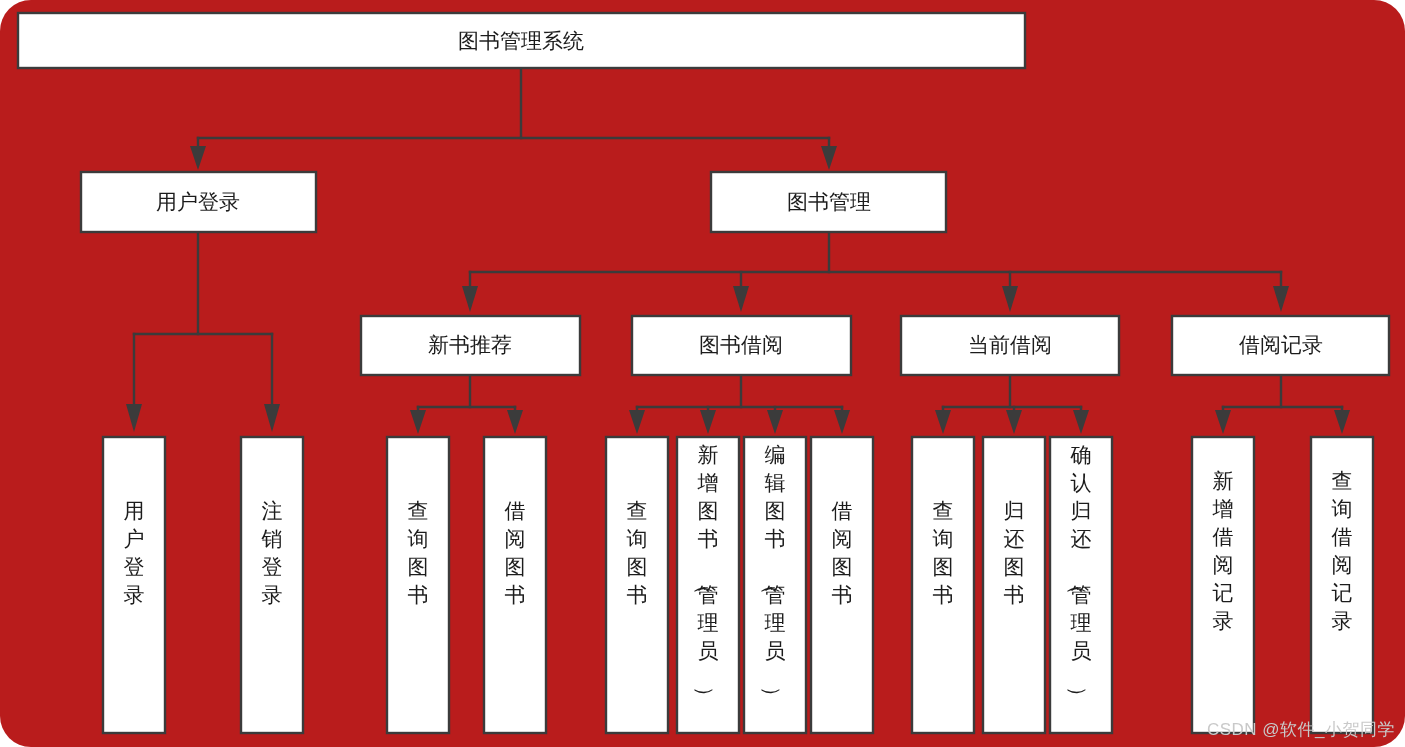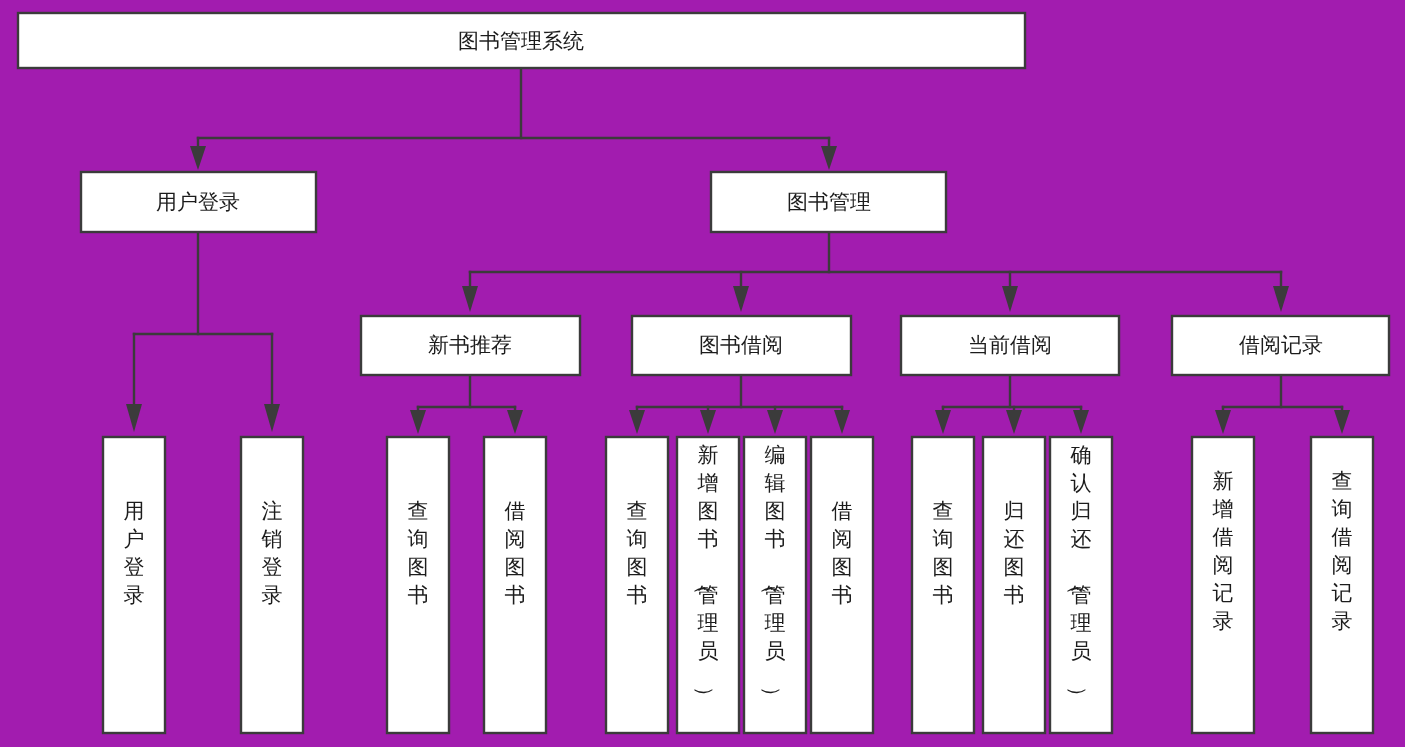--- a/index.html
+++ b/index.html
@@ -10,21 +10,22 @@
   body {
     width: 1405px;
     height: 747px;
     font-family: "Liberation Sans", "DejaVu Sans", sans-serif;
     overflow: hidden;
   }
   #diagram-root {
     position: relative;
     width: 1405px;
     height: 747px;
-    background: #a21caf;
+    background: #b91c1c;
+    border-radius: 31px;
   }
   svg.diagram {
     position: absolute;
     top: 0;
     left: 0;
     width: 1405px;
     height: 747px;
     display: block;
   }
   .node-box {
@@ -247,14 +248,15 @@
       <text class="leaf-label" x="1223" y="488"><tspan x="1223" dy="0">新</tspan><tspan x="1223" dy="28">增</tspan><tspan x="1223" dy="28">借</tspan><tspan x="1223" dy="28">阅</tspan><tspan x="1223" dy="28">记</tspan><tspan x="1223" dy="28">录</tspan></text>
     </g>
 
     <g>
       <rect class="node-box" x="1311" y="437" width="62" height="296"></rect>
       <text class="leaf-label" x="1342" y="488"><tspan x="1342" dy="0">查</tspan><tspan x="1342" dy="28">询</tspan><tspan x="1342" dy="28">借</tspan><tspan x="1342" dy="28">阅</tspan><tspan x="1342" dy="28">记</tspan><tspan x="1342" dy="28">录</tspan></text>
     </g>
 
   </svg>
 
+  <div class="watermark-text">CSDN @软件_小贺同学</div>
 
 </div>
 
 </body></html>

